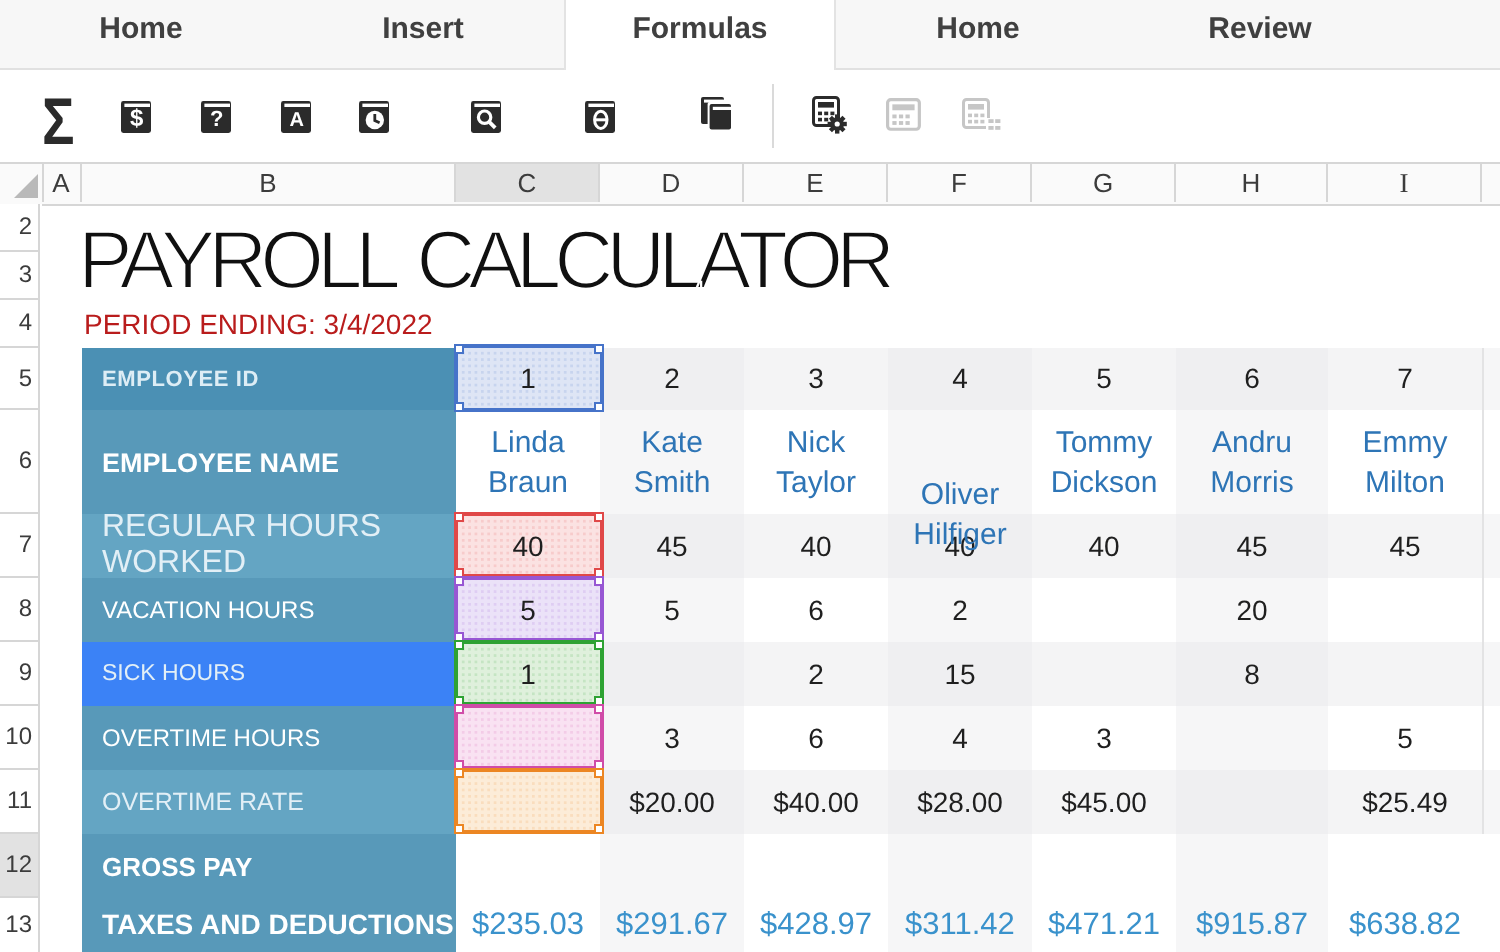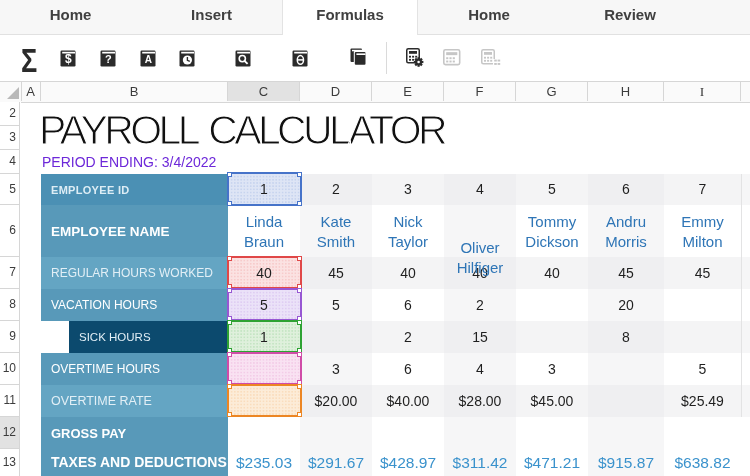--- a/index.html
+++ b/index.html
@@ -149,27 +149,27 @@
       <div class="xband" style="left:300px;top:321px;width:72px;height:32px;"></div>
       <div class="xband" style="left:444px;top:321px;width:72px;height:32px;"></div>
       <div class="xband" style="left:588px;top:321px;width:76px;height:32px;"></div>
       <div class="xband" style="left:300px;top:385px;width:72px;height:32px;"></div>
       <div class="xband" style="left:444px;top:385px;width:72px;height:32px;"></div>
       <div class="xband" style="left:588px;top:385px;width:76px;height:32px;"></div>
     </div>
   <div class="abs" style="left:741px;top:174px;width:1px;height:243px;background:#e3e3e4;"></div>
 
   <div class="abs" id="title" style="left:39px;top:110px;font-size:41px;line-height:41px;color:#101010;letter-spacing:-3.6px;word-spacing:5px;-webkit-text-stroke:1.1px #fff;">PAYROLL CALCULATOR</div>
-  <div class="abs" style="left:42px;top:150px;height:24px;line-height:24px;font-size:14px;color:#6d28d9;">PERIOD ENDING: 3/4/2022</div>
+  <div class="abs" style="left:42px;top:150px;height:24px;line-height:24px;font-size:14px;color:#b91c1c;">PERIOD ENDING: 3/4/2022</div>
 
   <div class="teal" style="top:174px;height:31px;background:#4b90b4;color:#ddedf5;font-size:11px;font-weight:700;letter-spacing:0.3px;">EMPLOYEE ID</div>
   <div class="teal" style="top:205px;height:52px;background:#5899b9;font-size:13.5px;font-weight:700;">EMPLOYEE NAME</div>
-  <div class="teal" style="top:257px;height:32px;background:#64a5c3;color:#e2eff6;font-size:12px;">REGULAR HOURS WORKED</div>
+  <div class="teal" style="top:257px;height:32px;background:#64a5c3;color:#e2eff6;font-size:16px;">REGULAR HOURS WORKED</div>
   <div class="teal" style="top:289px;height:32px;background:#5899b9;font-size:12px;">VACATION HOURS</div>
-  <div class="teal" style="top:321px;height:32px;background:#0c4a6e;color:#e2eff6;font-size:11.5px;margin-left:28px;">SICK HOURS</div>
+  <div class="teal" style="top:321px;height:32px;background:#3b82f6;color:#e2eff6;font-size:11.5px;">SICK HOURS</div>
   <div class="teal" style="top:353px;height:32px;background:#5899b9;font-size:12px;">OVERTIME HOURS</div>
   <div class="teal" style="top:385px;height:32px;background:#64a5c3;color:#e2eff6;font-size:12.5px;">OVERTIME RATE</div>
   <div class="teal" style="top:417px;height:32px;background:#5899b9;font-size:13px;font-weight:700;">GROSS PAY</div>
   <div class="teal" style="top:449px;height:27px;background:#5899b9;font-size:14px;font-weight:700;align-items:flex-start;padding-top:5px;white-space:nowrap;">TAXES AND DEDUCTIONS</div>
 
   <div class="abs" id="colhdr"></div>
   <div class="ch" style="left:0;width:22px;background:#fafafa;"></div>
   <div class="ch" style="left:21px;width:20px;">A</div>
   <div class="ch" style="left:41px;width:187px;">B</div>
   <div class="ch" style="left:228px;width:72px;background:#e2e2e2;">C</div>

